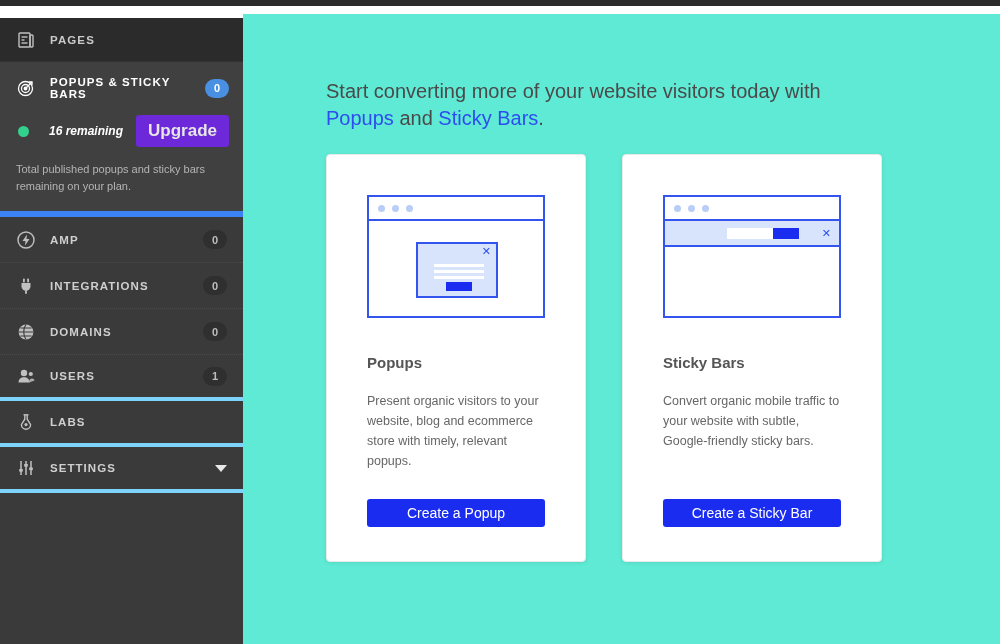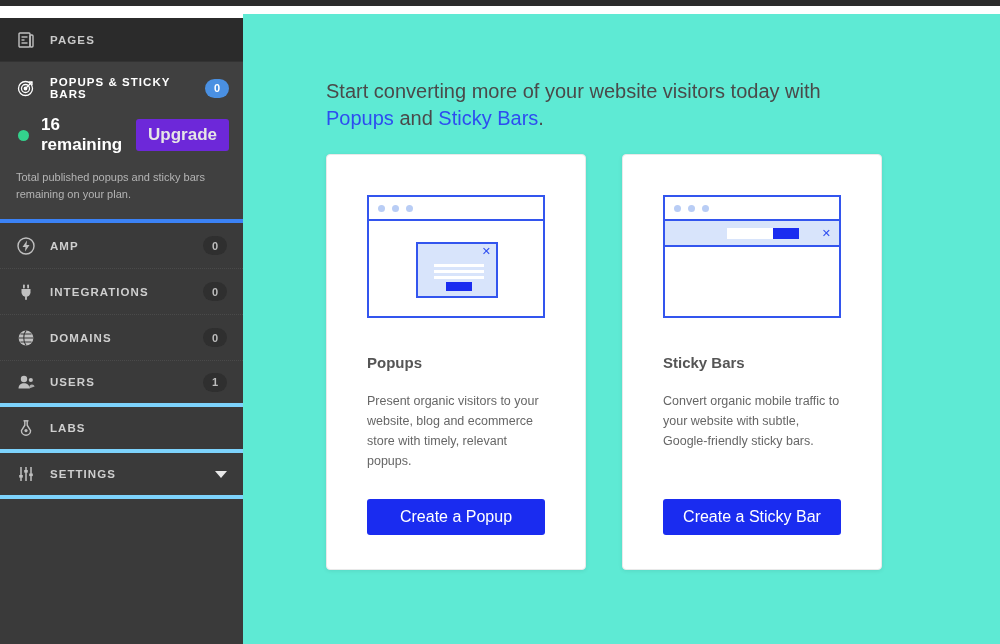--- a/index.html
+++ b/index.html
@@ -28,21 +28,21 @@
     display:flex; align-items:center; padding-left:16px;
     border-bottom:1px solid #333;
   }
   .sb-pages .lbl {
     font-size:11.5px; font-weight:bold; letter-spacing:1.1px; color:#c9c9c9;
     margin-left:14px;
   }
   .sb-active {
     background:#404040;
     padding:14px 14px 16px 16px;
-    border-bottom:4px solid #3b82f6;
+    border-bottom:6px solid #3b82f6;
   }
   .sb-active-row {
     display:flex; align-items:center;
   }
   .sb-active-row .lbl {
     font-size:11.5px; font-weight:bold; letter-spacing:1.05px; color:#ffffff;
     margin-left:14px; flex:1;
   }
   .badge-blue {
     min-width:24px; height:19px; border-radius:10px; background:#4a90e2;
@@ -50,21 +50,21 @@
     display:flex; align-items:center; justify-content:center; padding:0 7px;
   }
   .remaining-row {
     display:flex; align-items:center; margin-top:15px;
   }
   .dot-green {
     width:11px; height:11px; border-radius:50%; background:#33d18c;
     margin-left:2px;
   }
   .remaining-txt {
-    font-size:17px; font-weight:bold; color:#ffffff; margin-left:12px; flex:1;
+    font-size:12px; font-weight:bold; color:#ffffff; margin-left:20px; flex:1;font-style:italic;
   }
   .upgrade-btn {
     background:#6d28d9; color:#e6e6e6; border:none; border-radius:3px;
     font-size:17px; font-weight:bold; padding:6px 12px;
     font-family:"Liberation Sans", sans-serif; cursor:pointer;
   }
   .plan-note {
     margin-top:14px; font-size:11px; line-height:17px; color:#b4b4b4;
     max-width:200px;
   }
@@ -106,22 +106,22 @@
     padding:40px 40px 34px 40px;
     display:flex; flex-direction:column; align-items:flex-start;
   }
   .card-title {
     font-size:15px; color:#555; margin-top:36px;
   }
   .card-desc {
     font-size:12.5px; line-height:20px; color:#666; margin-top:20px;
   }
   .cta {
-    margin-top:28px; width:178px; height:36px; background:#1a2cf0; color:#fff;
-    border:none; border-radius:3px; font-size:16px;
+    margin-top:28px; width:178px; height:28px; background:#1a2cf0; color:#fff;
+    border:none; border-radius:3px; font-size:14px;
     font-family:"Liberation Sans", sans-serif; cursor:pointer;
   }
   .card2 .cta { margin-top:48px; }
 
   
   .illus { width:178px; height:123px; border:2px solid #3355ee; background:#fff;
            position:relative; }
   .illus .chrome {
     height:24px; border-bottom:2px solid #3355ee; display:flex;
     align-items:center; padding-left:9px; gap:7px; background:#fff;

